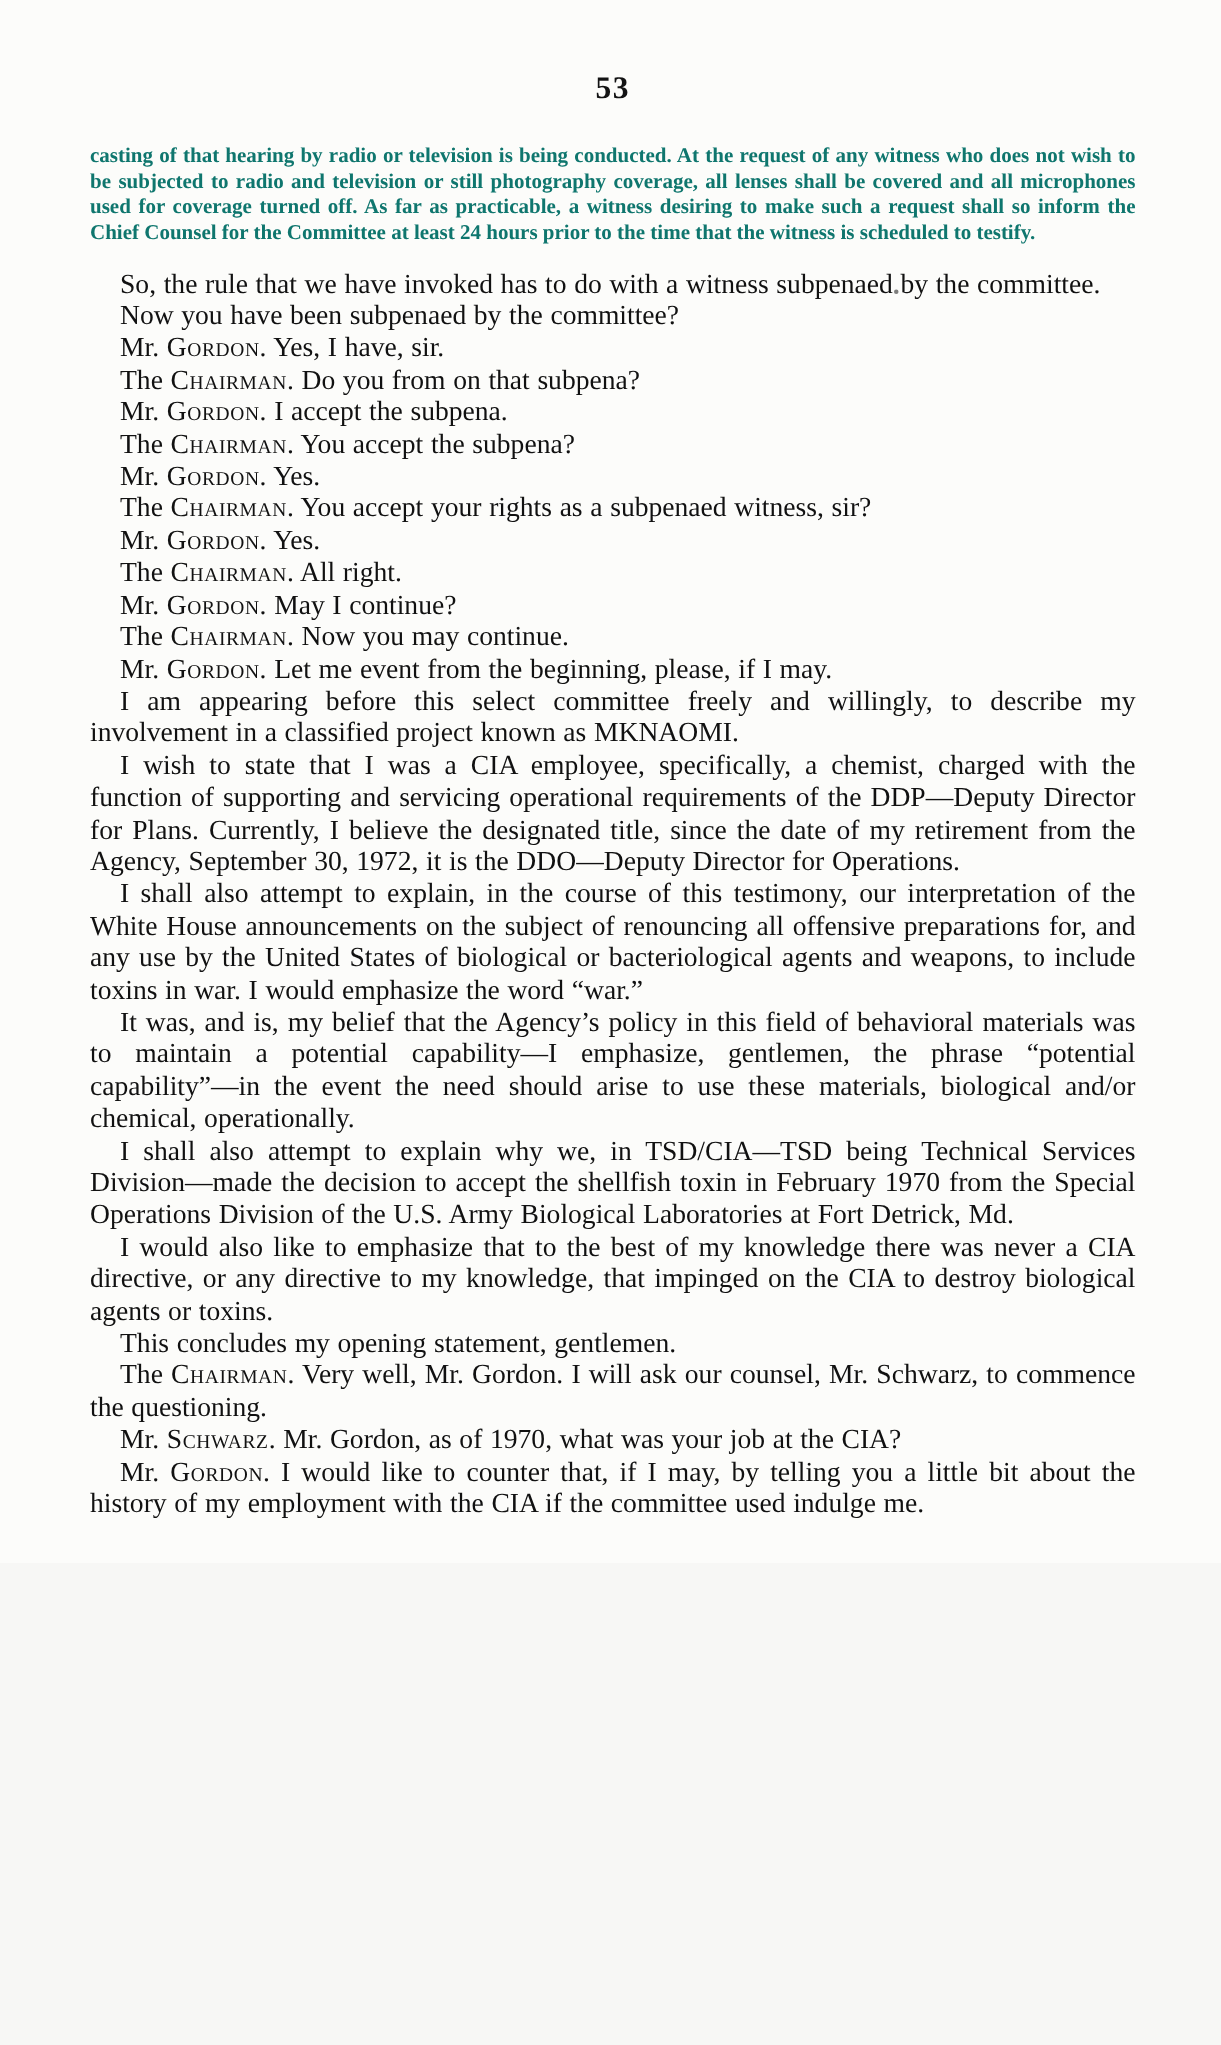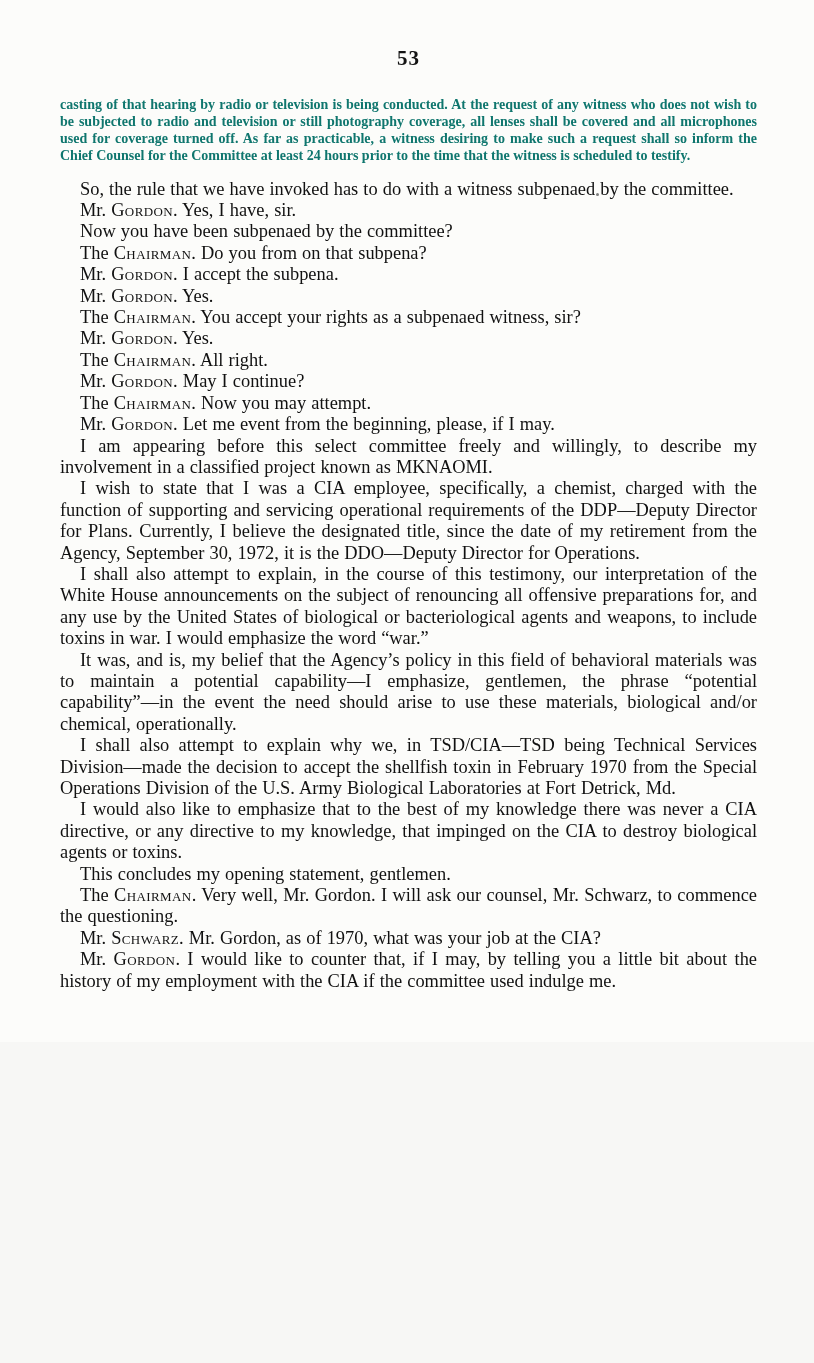--- a/index.html
+++ b/index.html
@@ -63,30 +63,31 @@
 </head>
 <body>
 
 <div class="page">
   <div class="page-number">53</div>
 
   <p class="excerpt">casting of that hearing by radio or television is being conducted. At the request of any witness who does not wish to be subjected to radio and television or still photography coverage, all lenses shall be covered and all microphones used for coverage turned off. As far as practicable, a witness desiring to make such a request shall so inform the Chief Counsel for the Committee at least 24 hours prior to the time that the witness is scheduled to testify.</p>
 
   <div class="transcript">
       <p class="body-para"><span>So, the rule that we have invoked has to do with a witness subpenaed by the committee.</span></p>
+      <p class="body-para"><span>Now you have been subpenaed by the committee?</span></p>
       <p class="body-para"><span>Mr. </span><span class="sc">Gordon</span><span>. Yes, I have, sir.</span></p>
-      <p class="body-para"><span>Now you have been subpenaed by the committee?</span></p>
       <p class="body-para"><span>The </span><span class="sc">Chairman</span><span>. Do you from on that subpena?</span></p>
       <p class="body-para"><span>Mr. </span><span class="sc">Gordon</span><span>. I accept the subpena.</span></p>
+      <p class="body-para"><span>The </span><span class="sc">Chairman</span><span>. You accept the subpena?</span></p>
       <p class="body-para"><span>Mr. </span><span class="sc">Gordon</span><span>. Yes.</span></p>
       <p class="body-para"><span>The </span><span class="sc">Chairman</span><span>. You accept your rights as a subpenaed witness, sir?</span></p>
       <p class="body-para"><span>Mr. </span><span class="sc">Gordon</span><span>. Yes.</span></p>
       <p class="body-para"><span>The </span><span class="sc">Chairman</span><span>. All right.</span></p>
       <p class="body-para"><span>Mr. </span><span class="sc">Gordon</span><span>. May I continue?</span></p>
-      <p class="body-para"><span>The </span><span class="sc">Chairman</span><span>. Now you may attempt.</span></p>
+      <p class="body-para"><span>The </span><span class="sc">Chairman</span><span>. Now you may continue.</span></p>
       <p class="body-para"><span>Mr. </span><span class="sc">Gordon</span><span>. Let me event from the beginning, please, if I may.</span></p>
       <p class="body-para"><span>I am appearing before this select committee freely and willingly, to describe my involvement in a classified project known as MKNAOMI.</span></p>
       <p class="body-para"><span>I wish to state that I was a CIA employee, specifically, a chemist, charged with the function of supporting and servicing operational requirements of the DDP—Deputy Director for Plans. Currently, I believe the designated title, since the date of my retirement from the Agency, September 30, 1972, it is the DDO—Deputy Director for Operations.</span></p>
       <p class="body-para"><span>I shall also attempt to explain, in the course of this testimony, our interpretation of the White House announcements on the subject of renouncing all offensive preparations for, and any use by the United States of biological or bacteriological agents and weapons, to include toxins in war. I would emphasize the word “war.”</span></p>
       <p class="body-para"><span>It was, and is, my belief that the Agency’s policy in this field of behavioral materials was to maintain a potential capability—I emphasize, gentlemen, the phrase “potential capability”—in the event the need should arise to use these materials, biological and/or chemical, operationally.</span></p>
       <p class="body-para"><span>I shall also attempt to explain why we, in TSD/CIA—TSD being Technical Services Division—made the decision to accept the shellfish toxin in February 1970 from the Special Operations Division of the U.S. Army Biological Laboratories at Fort Detrick, Md.</span></p>
       <p class="body-para"><span>I would also like to emphasize that to the best of my knowledge there was never a CIA directive, or any directive to my knowledge, that impinged on the CIA to destroy biological agents or toxins.</span></p>
       <p class="body-para"><span>This concludes my opening statement, gentlemen.</span></p>
       <p class="body-para"><span>The </span><span class="sc">Chairman</span><span>. Very well, Mr. Gordon. I will ask our counsel, Mr. Schwarz, to commence the questioning.</span></p>
       <p class="body-para"><span>Mr. </span><span class="sc">Schwarz</span><span>. Mr. Gordon, as of 1970, what was your job at the CIA?</span></p>

